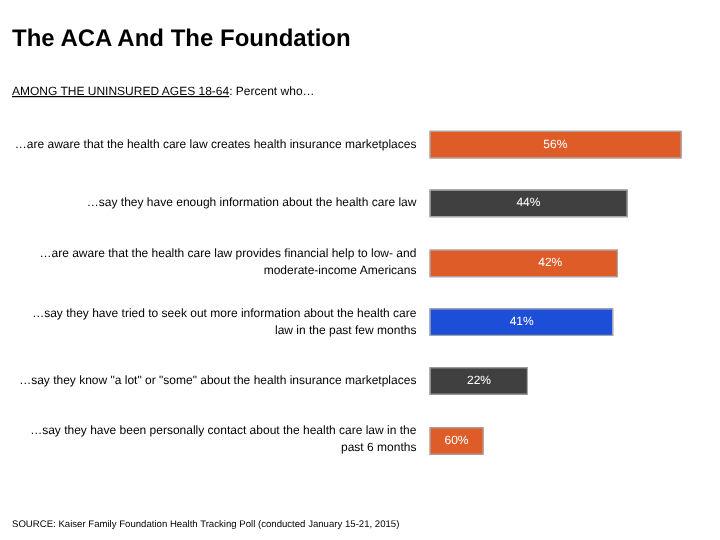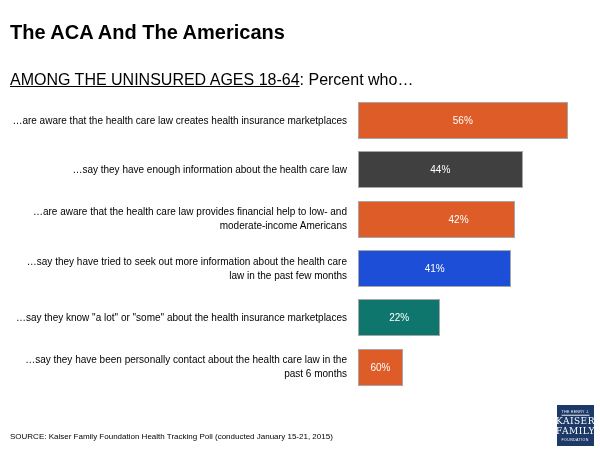--- a/index.html
+++ b/index.html
@@ -19,21 +19,21 @@
     margin: 0;
     font-size: 20px;
     font-weight: bold;
     letter-spacing: 0px;
     color: #000;
   }
   .subtitle {
     position: absolute;
     left: 10px;
     top: 71px;
-    font-size: 16px;
+    font-size: 10px;
     color: #000;
   }
   .subtitle .u { text-decoration: underline; }
   .chart {
     position: absolute;
     left: 10px;
     top: 96px;
     width: 580px;
   }
   .row {
@@ -48,21 +48,21 @@
     font-size: 10px;
     line-height: 14px;
     color: #000;
   }
   .bar-area {
     flex: none;
     width: 232px;
     margin-left: 11px;
   }
   .bar {
-    height: 37px;
+    height: 23px;
     box-sizing: border-box;
     background: #DD5C28;
     border: 1px solid #A6A6A6;
     display: flex;
     align-items: center;
     justify-content: center;
   }
   .pct {
     color: #ffffff;
     font-size: 10px;
@@ -108,21 +108,21 @@
     line-height: 5px;
     margin-top: 1px;
     letter-spacing: 0.4px;
     transform: scale(0.9);
   }
 </style>
 </head>
 <body>
 
 <div class="slide">
-  <h1 class="title">The ACA And The Americans</h1>
+  <h1 class="title">The ACA And The Foundation</h1>
 
   <div class="subtitle"><span class="u">AMONG THE UNINSURED AGES 18-64</span><span>: Percent who…</span></div>
 
   <div class="chart" id="chart">
       <div class="row">
         <div class="cat-label">…are aware that the health care law creates health insurance marketplaces</div>
         <div class="bar-area">
           <div class="bar" style="width: 90.3226%; background: rgb(221, 92, 40); border-color: rgb(166, 166, 166);">
             <span class="pct" style="color: rgb(255, 255, 255);">56%</span>
           </div>
@@ -148,36 +148,30 @@
         <div class="cat-label">…say they have tried to seek out more information about the health care law in the past few months</div>
         <div class="bar-area">
           <div class="bar" style="width: 66.129%; background: #1d4ed8; border-color: rgb(166, 166, 166); text-align: center;">
             <span class="pct" style="color: rgb(255, 255, 255);">41%</span>
           </div>
         </div>
       </div>
       <div class="row">
         <div class="cat-label">…say they know "a lot" or "some" about the health insurance marketplaces</div>
         <div class="bar-area">
-          <div class="bar" style="width: 35.4839%; background: #0f766e; border-color: rgb(166, 166, 166);">
+          <div class="bar" style="width: 35.4839%; background: #404040; border-color: rgb(166, 166, 166);">
             <span class="pct" style="color: rgb(255, 255, 255);">22%</span>
           </div>
         </div>
       </div>
       <div class="row">
         <div class="cat-label">…say they have been personally contact about the health care law in the past 6 months</div>
         <div class="bar-area">
           <div class="bar" style="width: 19.3548%; background: rgb(221, 92, 40); border-color: rgb(166, 166, 166);">
             <span class="pct" style="color: rgb(255, 255, 255);">60%</span>
           </div>
         </div>
       </div>
     </div>
 
   <div class="source">SOURCE: Kaiser Family Foundation Health Tracking Poll (conducted January 15-21, 2015)</div>
 
-  <div class="logo">
-    <div class="logo-top">THE HENRY J.</div>
-    <div class="logo-main">KAISER</div>
-    <div class="logo-main">FAMILY</div>
-    <div class="logo-bottom">FOUNDATION</div>
-  </div>
 </div>
 
 </body></html>

